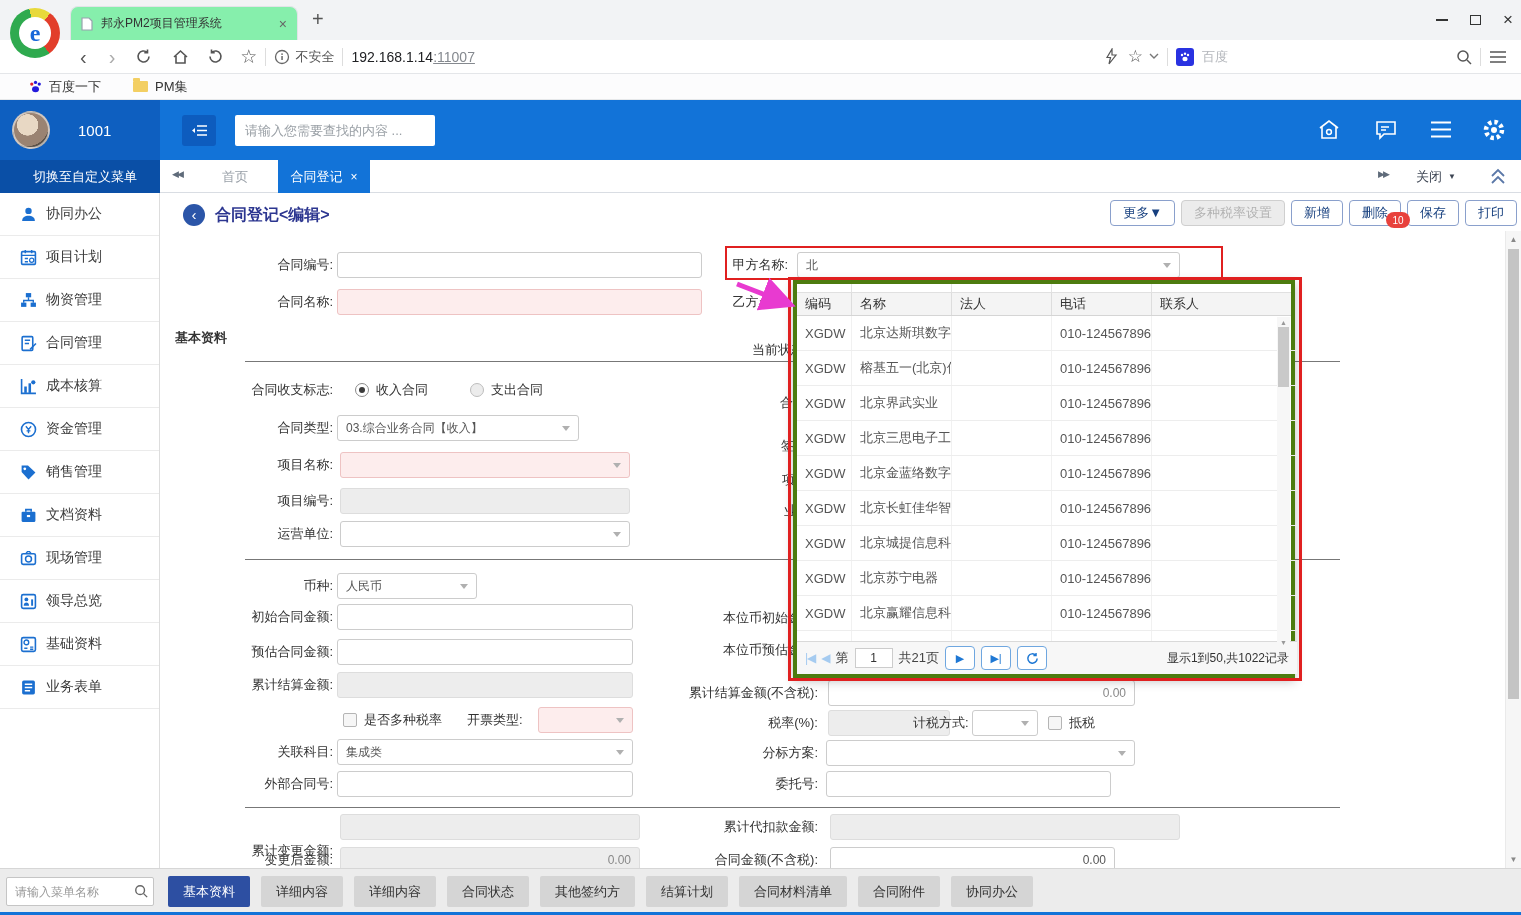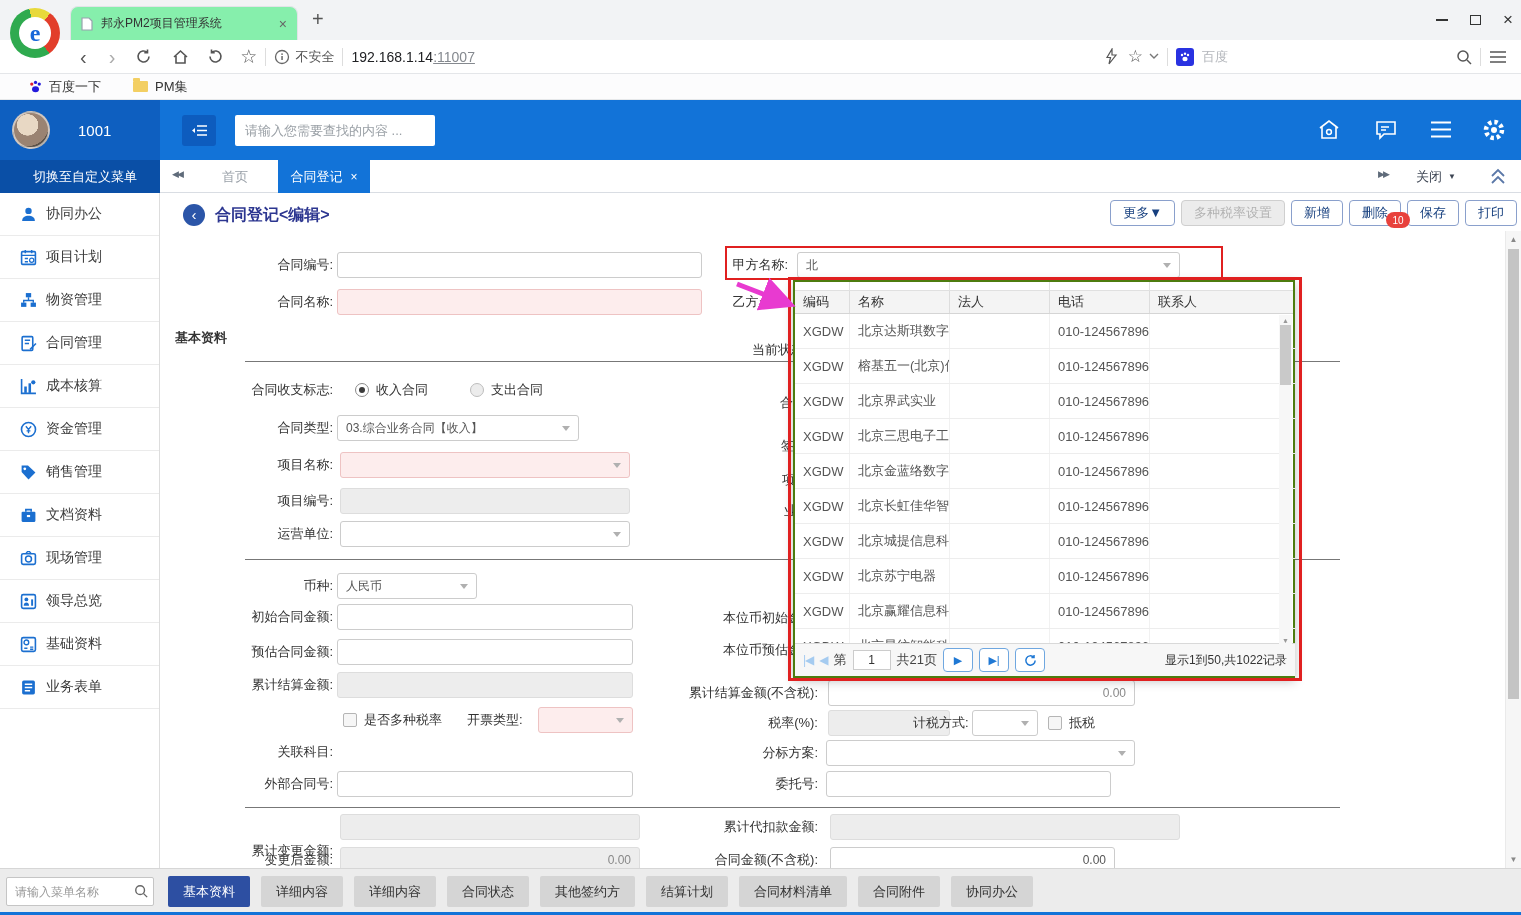--- a/index.html
+++ b/index.html
@@ -94,21 +94,21 @@
   .inp .val{flex:1;white-space:nowrap;overflow:hidden;}
   .inp .num{flex:1;text-align:right;color:#888;}
   .caret3{width:0;height:0;border-left:4px solid transparent;border-right:4px solid transparent;border-top:5px solid #b0b0b0;margin-left:6px;}
   .sep{position:absolute;height:1px;background:#777;}
   .radio{position:absolute;width:14px;height:14px;border-radius:50%;border:1px solid #8a8a8a;background:#fff;}
   .radio.on::after{content:"";position:absolute;left:3px;top:3px;width:6px;height:6px;border-radius:50%;background:#3c3c3c;}
   .radio.off{background:#ececec;border-color:#bdbdbd;}
   .cbox{position:absolute;width:14px;height:14px;border:1px solid #b5b5b5;background:#f6f6f6;border-radius:2px;}
 
   
-  #popup{position:absolute;left:633px;top:87px;width:502px;height:398px;background:#fff;border:2px solid #4d7c0f;
+  #popup{position:absolute;left:633px;top:87px;width:502px;height:398px;background:#fff;border:4px solid #4d7c0f;
     box-shadow:0 3px 10px rgba(0,0,0,.25);z-index:5;}
   .pgrid{display:grid;grid-template-columns:55px 100px 100px 100px 1fr;}
   #pstrip{height:8px;}
   #pstrip span{border-right:1px solid #e3e3e3;}
   #phead{height:24px;background:#f4f4f4;border-top:1px solid #e0e0e0;border-bottom:1px solid #d5d5d5;}
   #phead span{font-size:13px;color:#333;padding:0 8px;display:flex;align-items:center;border-right:1px solid #ddd;}
   #phead span:last-child,#pstrip span:last-child{border-right:none;}
   #pbody{position:absolute;left:0;top:32px;width:500px;height:333px;overflow:hidden;}
   .prow{height:35px;border-bottom:1px solid #ededed;}
   .prow span{font-size:13px;color:#555;padding:0 8px;display:flex;align-items:center;white-space:nowrap;overflow:hidden;
@@ -445,20 +445,24 @@
 
     <span class="cbox" style="left:183px;top:520px;"></span>
     <div class="flabel" style="left:204px;top:514px;">是否多种税率</div>
     <div class="flabel" style="left:307px;top:514px;">开票类型:</div>
     <div class="inp req" style="left:378px;top:514px;width:95px;">
         <span class="val"></span>
         <i class="caret3"></i>
       </div>
 
     <div class="flabel r" style="left:13px;top:546px;">关联科目:</div>
+    <div class="inp" style="left:177px;top:546px;width:296px;">
+        <span class="val">集成类</span>
+        <i class="caret3"></i>
+      </div>
 
     <div class="flabel r" style="left:13px;top:578px;">外部合同号:</div>
     <input class="inp" style="left: 177px; top: 578px; width: 296px;">
 
     <div class="sep" style="left:85px;top:614px;width:1095px;"></div>
 
     <div class="flabel r" style="left:13px;top:645px;">累计变更金额:</div>
     <div class="inp dis" style="left:180px;top:621px;width:300px;"></div>
 
     <div class="flabel r" style="left:13px;top:654px;">变更后金额:</div>

